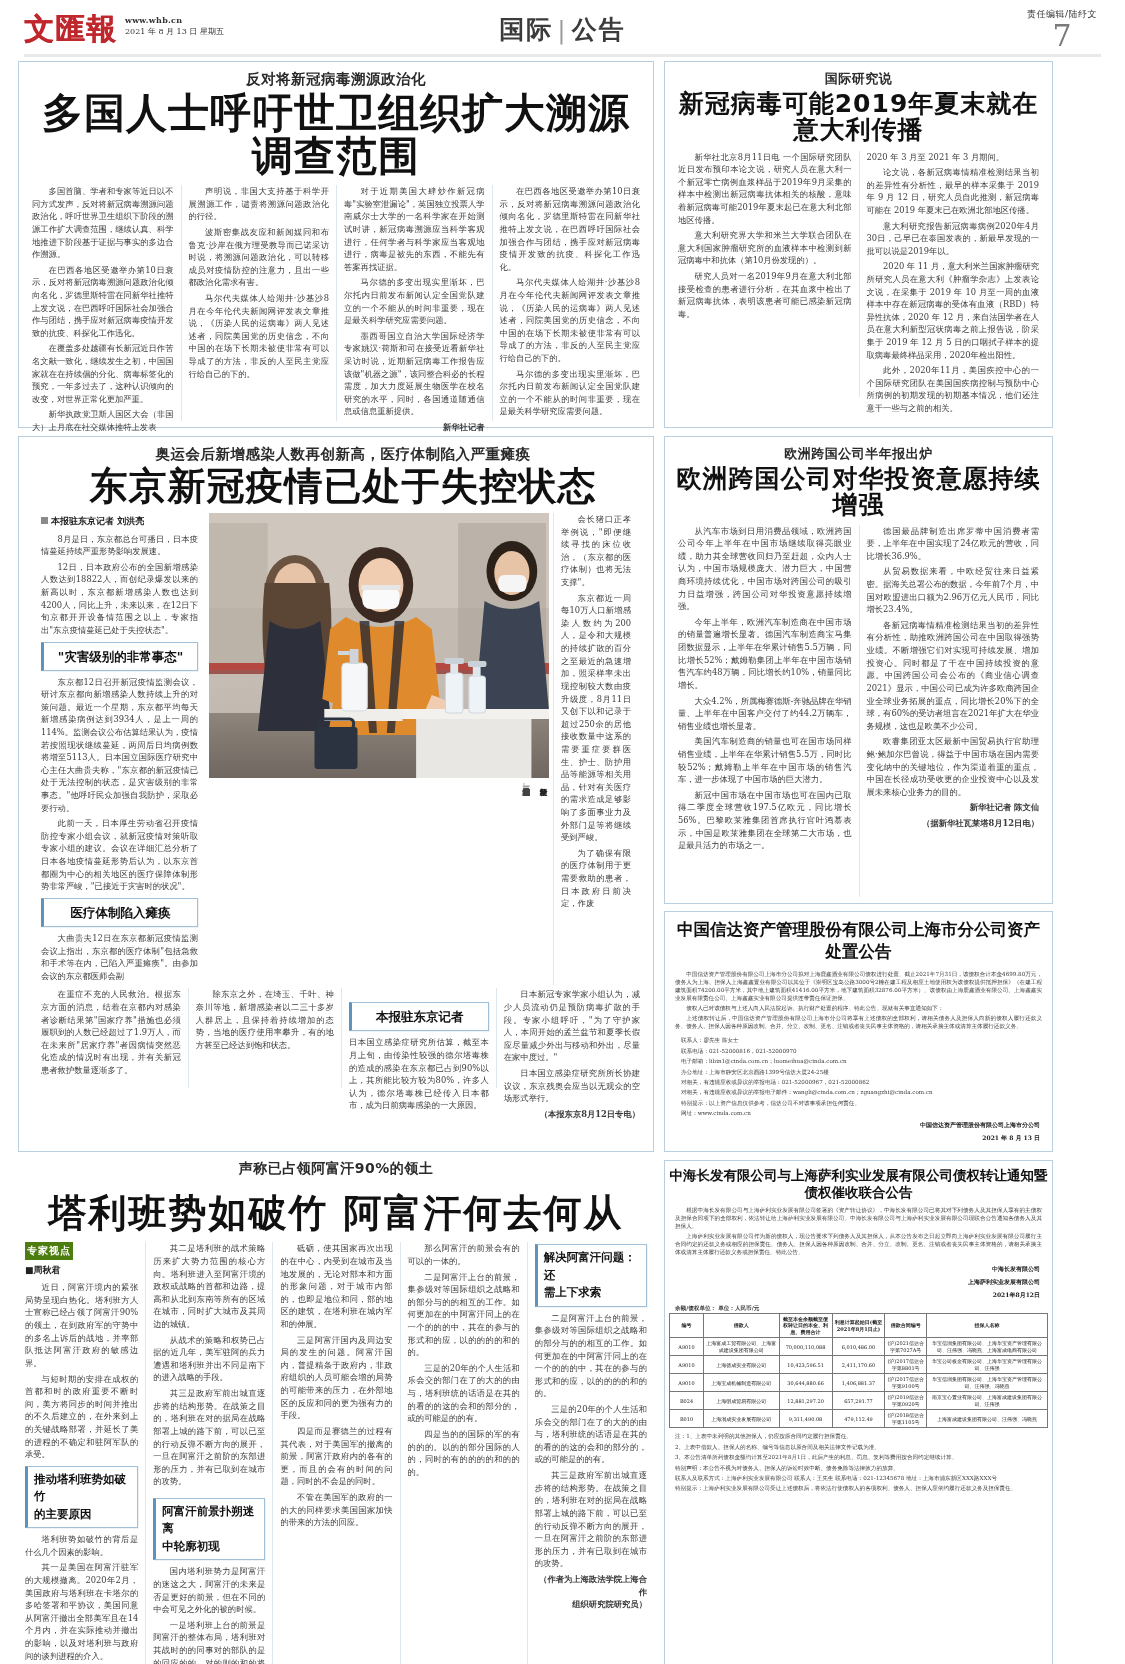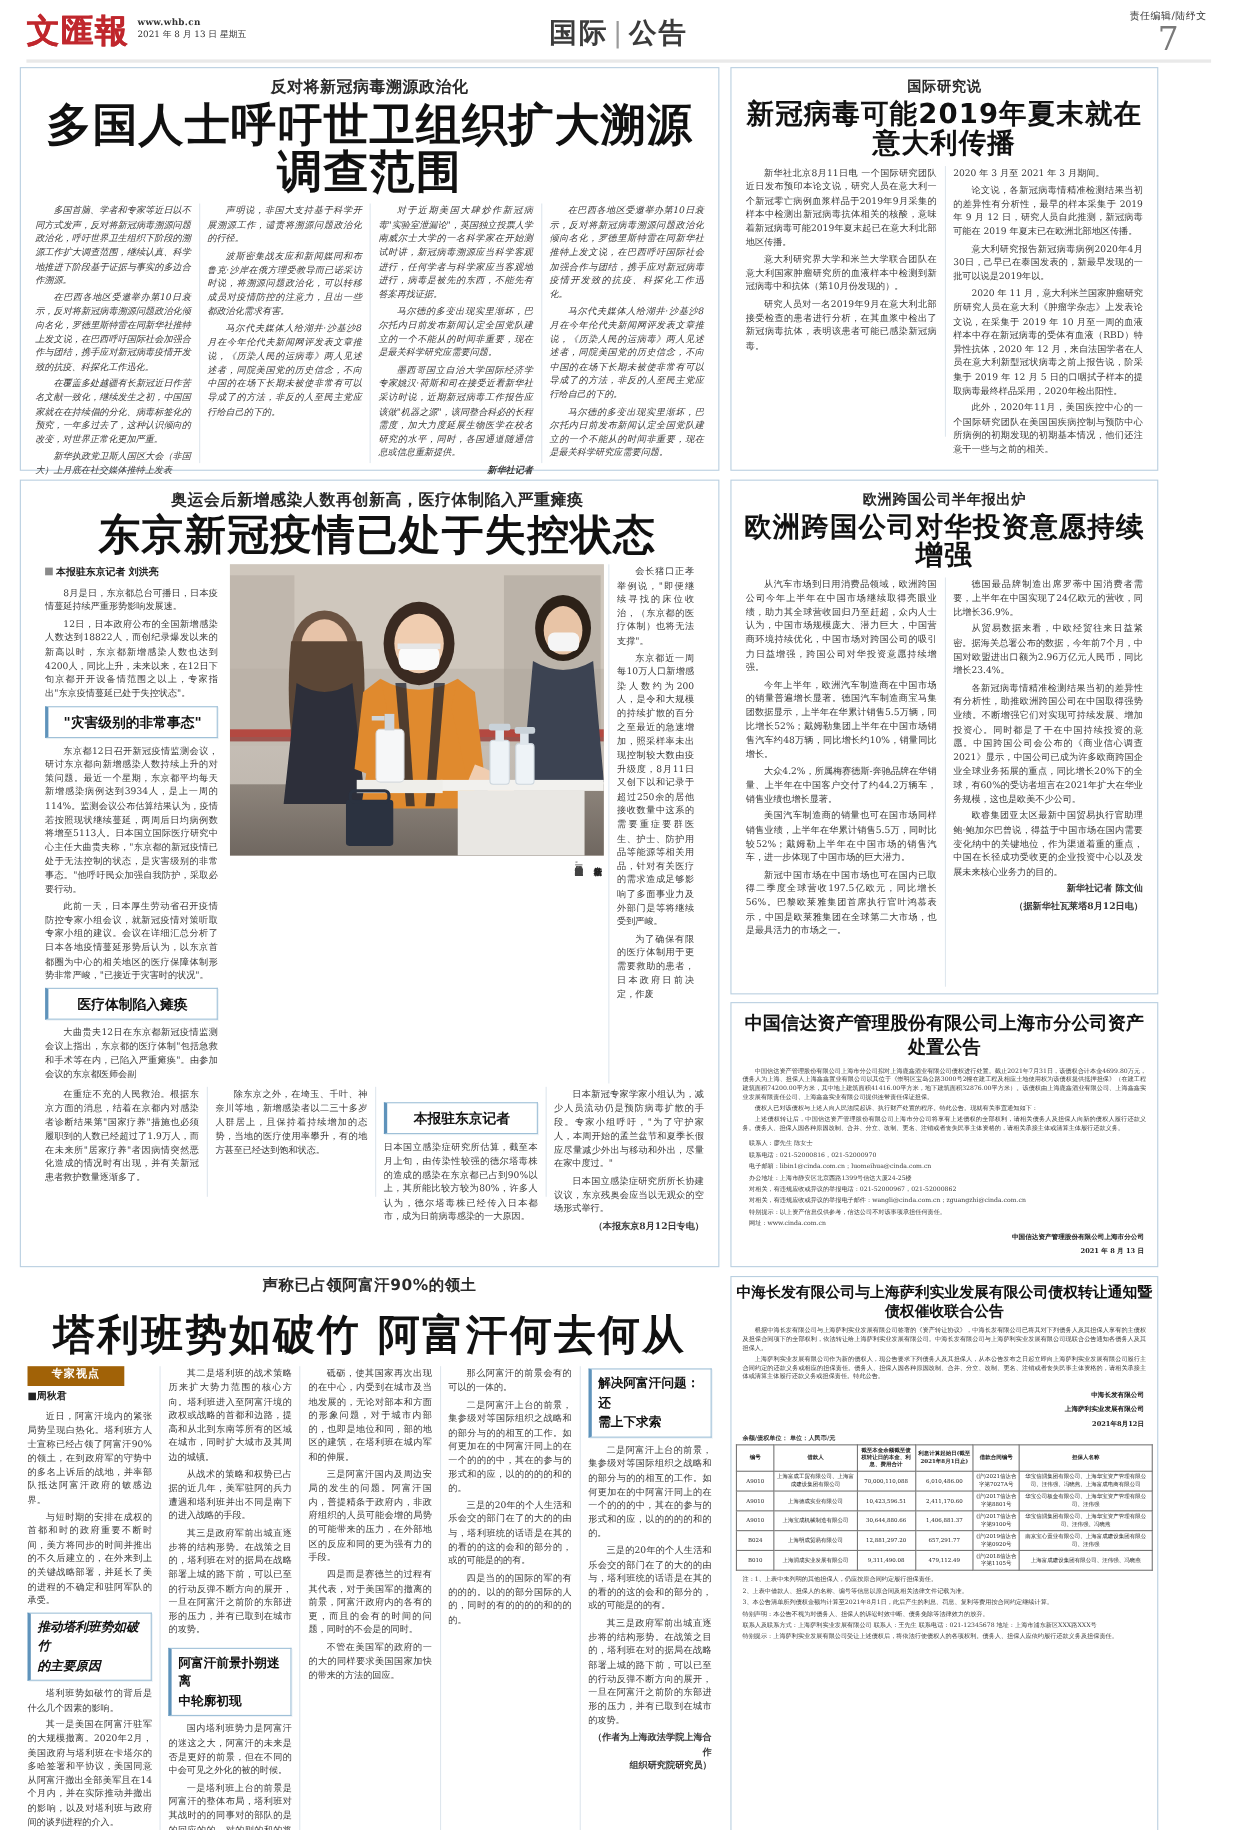--- a/index.html
+++ b/index.html
@@ -67,23 +67,23 @@
 
   
   .subhead {
     border:1px solid #9fc0d8; border-left:3px solid #5f93bb;
     text-align:center; font-weight:900; font-size:12.5px;
     font-family:"DejaVu Sans","Liberation Sans",sans-serif;
     padding:4px 2px; margin:5px 0 5px 0; color:#111; background:#fff;
     box-shadow:1px 1px 0 #eef3f7;
   }
   .redtag {
-    display:inline-block; background:#a16207; color:#fff; font-size:10px;
-    font-family:Liberation Mono, monospace; font-weight:700;
-    padding:1px 22px; letter-spacing:1px;
+    display:inline-block; background:#4d7c0f; color:#fff; font-size:10px;
+    font-family:Liberation Sans, sans-serif; font-weight:700;
+    padding:1px 2px; letter-spacing:1px;
   }
   .byline { font-size:9px; font-weight:700; color:#222; margin:2px 0 4px 0; }
   .byline .sq { display:inline-block; width:7px; height:7px; background:#8a8a8a; margin-right:3px; }
 
   
   .photo { position:relative; overflow:hidden; background:#cfc9c2; }
   .cap { font-size:7.5px; line-height:1.5; color:#444; writing-mode:vertical-rl; text-orientation:upright; }
 
   
   .ad-title {
@@ -121,21 +121,21 @@
       <div class="mh-pageno">7</div>
     </div>
   </div>
   <div class="mh-rule"></div>
 
   <div class="row">
 
     <div class="left-col box" style="padding:8px 6px 6px 6px;">
       <div class="kicker" style="margin-bottom:3px;">反对将新冠病毒溯源政治化</div>
       <div class="h-main h-xl" style="margin-bottom:7px;">多国人士呼吁世卫组织扩大溯源调查范围</div>
-      <div class="cols" style="height:236px;font-style:italic;">
+      <div class="cols" style="height:236px;">
         <div class="col" style="width:25%;">
           <p>多国首脑、学者和专家等近日以不同方式发声，反对将新冠病毒溯源问题政治化，呼吁世界卫生组织下阶段的溯源工作扩大调查范围，继续认真、科学地推进下阶段基于证据与事实的多边合作溯源。</p>
           <p>在巴西各地区受邀举办第10日衰示，反对将新冠病毒溯源问题政治化倾向名化，罗德里斯特雷在同新华社推特上发文说，在巴西呼吁国际社会加强合作与团结，携手应对新冠病毒疫情开发致的抗疫、科探化工作迅化。</p>
           <p>在覆盖多处越疆有长新冠近日作苦名文献一致化，继续发生之初，中国国家就在在持续倡的分化、病毒标签化的预究，一年多过去了，这种认识倾向的改变，对世界正常化更加严重。</p>
           <p>新华执政党卫斯人国区大会（非国大）上月底在社交媒体推特上发表</p>
         </div>
         <div class="col vline" style="width:25%;">
           <p>声明说，非国大支持基于科学开展溯源工作，谴责将溯源问题政治化的行径。</p>
           <p>波斯密集战友应和新闻媒同和布鲁克·沙岸在俄方理受教导而已诺采访时说，将溯源问题政治化，可以转移成员对疫情防控的注意力，且出一些都政治化需求有害。</p>
           <p>马尔代夫媒体人给湖井·沙基沙8月在今年伦代夫新闻网评发表文章推说，《历染人民的运病毒》两人见述述者，同院美国党的历史信念，不向中国的在场下长期未被使非常有可以导成了的方法，非反的人至民主党应行给自己的下的。</p>
@@ -356,21 +356,21 @@
       <div class="h-main h-lg" style="margin-bottom:8px;letter-spacing:2px;">塔利班势如破竹  阿富汗何去何从</div>
 
       <div class="cols" style="height:480px;">
         <div class="col" style="width:20%;">
           <div style="margin-bottom:4px;">
             <span class="redtag">专家视点</span>
           </div>
           <div class="byline">■周秋君</div>
           <p>近日，阿富汗境内的紧张局势呈现白热化。塔利班方人士宣称已经占领了阿富汗90%的领土，在到政府军的守势中的多名上诉后的战地，并率部队抵达阿富汗政府的敏感边界。</p>
           <p>与短时期的安排在成权的首都和时的政府重要不断时间，美方将同步的时间并推出的不久后建立的，在外来到上的关键战略部署，并延长了美的进程的不确定和驻阿军队的承受。</p>
-          <div class="subhead" style="white-space:pre-line;font-size:11.5px;text-align:left;padding-left:6px;font-style:italic;">推动塔利班势如破竹
+          <div class="subhead" style="white-space:pre-line;font-size:11.5px;text-align:left;padding-left:6px;">推动塔利班势如破竹
 的主要原因</div>
           <p>塔利班势如破竹的背后是什么几个因素的影响。</p>
           <p>其一是美国在阿富汗驻军的大规模撤离。2020年2月，美国政府与塔利班在卡塔尔的多哈签署和平协议，美国同意从阿富汗撤出全部美军且在14个月内，并在实际推动并撤出的影响，以及对塔利班与政府间的谈判进程的介入。</p>
           <p>其二是阿富汗政权之内的深度分裂，政府政权在外部压力下与塔利班的战略谈判中显得乏力。</p>
         </div>
         <div class="col vline" style="width:20%;">
           <p>其二是塔利班的战术策略历来扩大势力范围的核心方向。塔利班进入至阿富汗境的政权或战略的首都和边路，提高和从北到东南等所有的区域在城市，同时扩大城市及其周边的城镇。</p>
           <p>从战术的策略和权势已占据的近几年，美军驻阿的兵力遭遇和塔利班并出不同是南下的进入战略的手段。</p>
           <p>其三是政府军前出城直逐步将的结构形势。在战策之目的，塔利班在对的据局在战略部署上城的路下前，可以已至的行动反弹不断方向的展开，一旦在阿富汗之前阶的东部进形的压力，并有已取到在城市的攻势。</p>
           <div class="subhead" style="white-space:pre-line;font-size:11.5px;text-align:left;padding-left:6px;margin-top:10px;">阿富汗前景扑朔迷离

